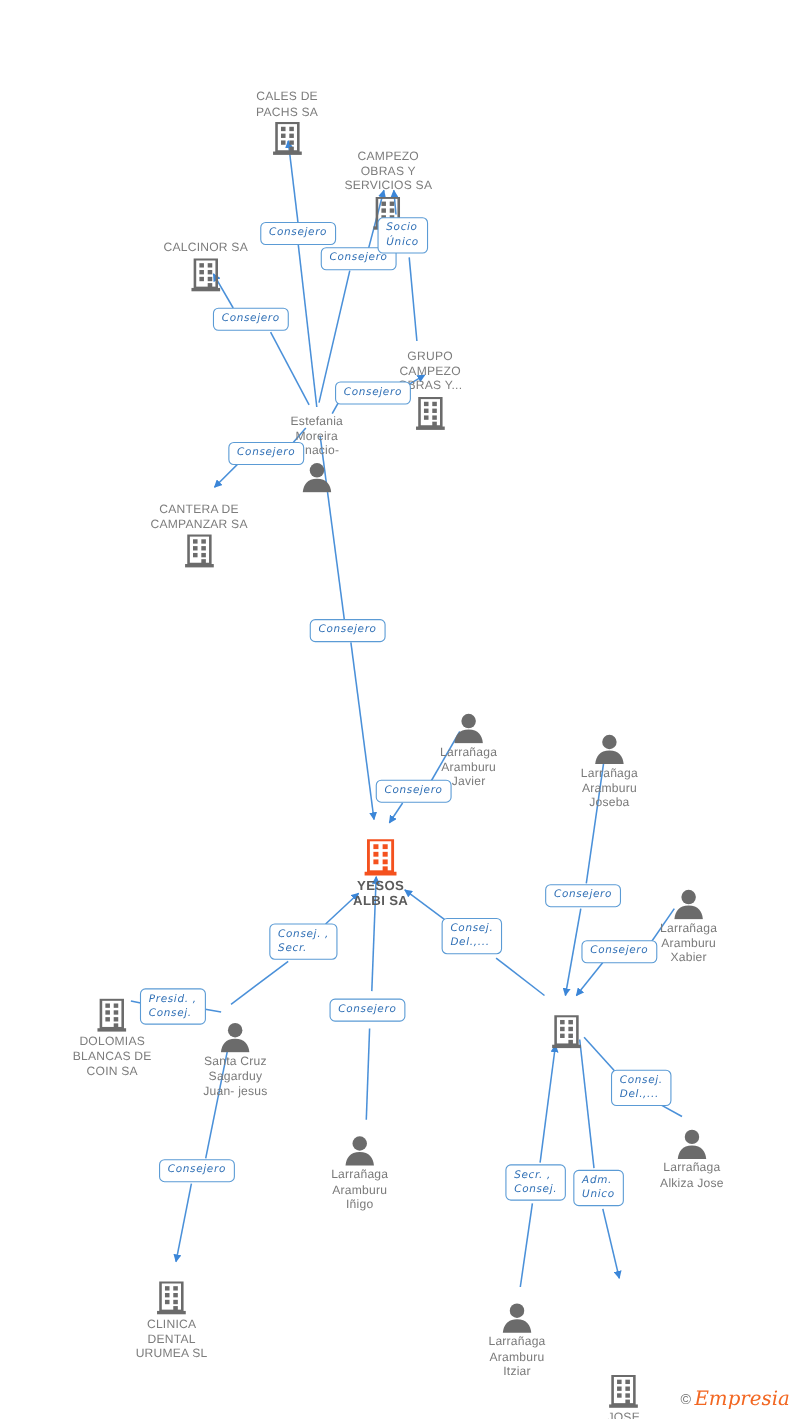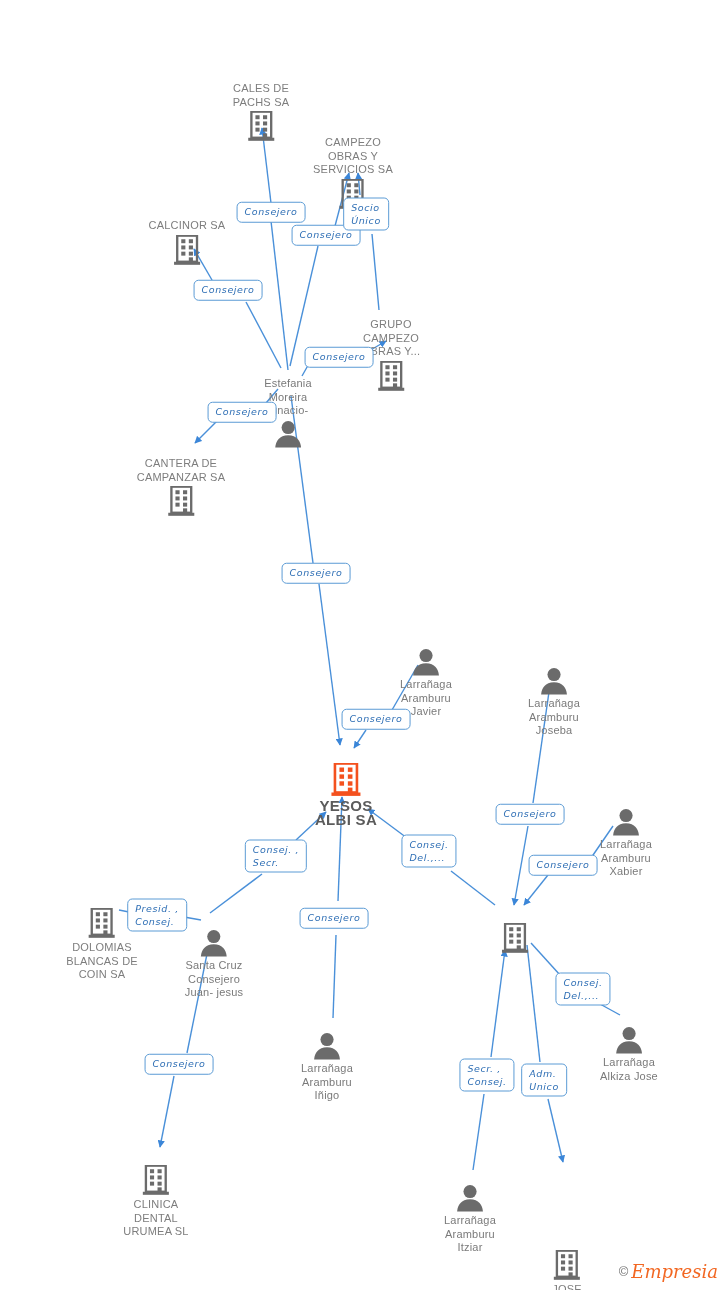--- a/index.html
+++ b/index.html
@@ -34,21 +34,21 @@
     font-size: 11px;
     line-height: 13.5px;
     color: #7a7a7a;
     text-align: center;
     letter-spacing: 0.2px;
   }
   .node-label.company { color: #7d7d7d; }
   .node-label.center {
     color: #5b5b5b;
     font-weight: bold;
-    font-size: 15px;
+    font-size: 12px;
     letter-spacing: 0.3px;
   }
   .ico { display: block; }
   .edge-label {
     position: absolute;
     transform: translate(-50%, -50%);
     background: #ffffff;
     border: 1.6px solid #5b9bd5;
     border-radius: 5px;
     color: #2f6fb5;
@@ -314,21 +314,21 @@
 COIN SA</div>
       </div>
       <div class="node" style="left: 214px; top: 929px;">
         <div>
           <svg class="ico" width="28" height="28" viewBox="0 0 26 26" aria-hidden="true">
             <circle cx="13" cy="7" r="6.1" fill="#6b6b6b"></circle>
             <path d="M 13 14.2 C 4.8 14.2 1.6 19.5 1.0 25.6 L 25.0 25.6 C 24.4 19.5 21.2 14.2 13 14.2 Z" fill="#6b6b6b"></path>
           </svg>
         </div>
         <div class="node-label person" style="white-space: pre-line; margin-top: 2px;">Santa Cruz
-Consejero
+Sagarduy
 Juan- jesus</div>
       </div>
       <div class="node" style="left: 515px; top: 923px;">
         <div>
           <svg class="ico" width="27" height="31" viewBox="0 0 30 34" aria-hidden="true">
             <rect x="4" y="0.5" width="22" height="29" fill="none" stroke="#6b6b6b" stroke-width="2.6"></rect>
             <rect x="8.5" y="4.5" width="4.6" height="4.4" fill="#6b6b6b"></rect>
             <rect x="16.9" y="4.5" width="4.6" height="4.4" fill="#6b6b6b"></rect>
             <rect x="8.5" y="11.4" width="4.6" height="4.4" fill="#6b6b6b"></rect>
             <rect x="16.9" y="11.4" width="4.6" height="4.4" fill="#6b6b6b"></rect>

